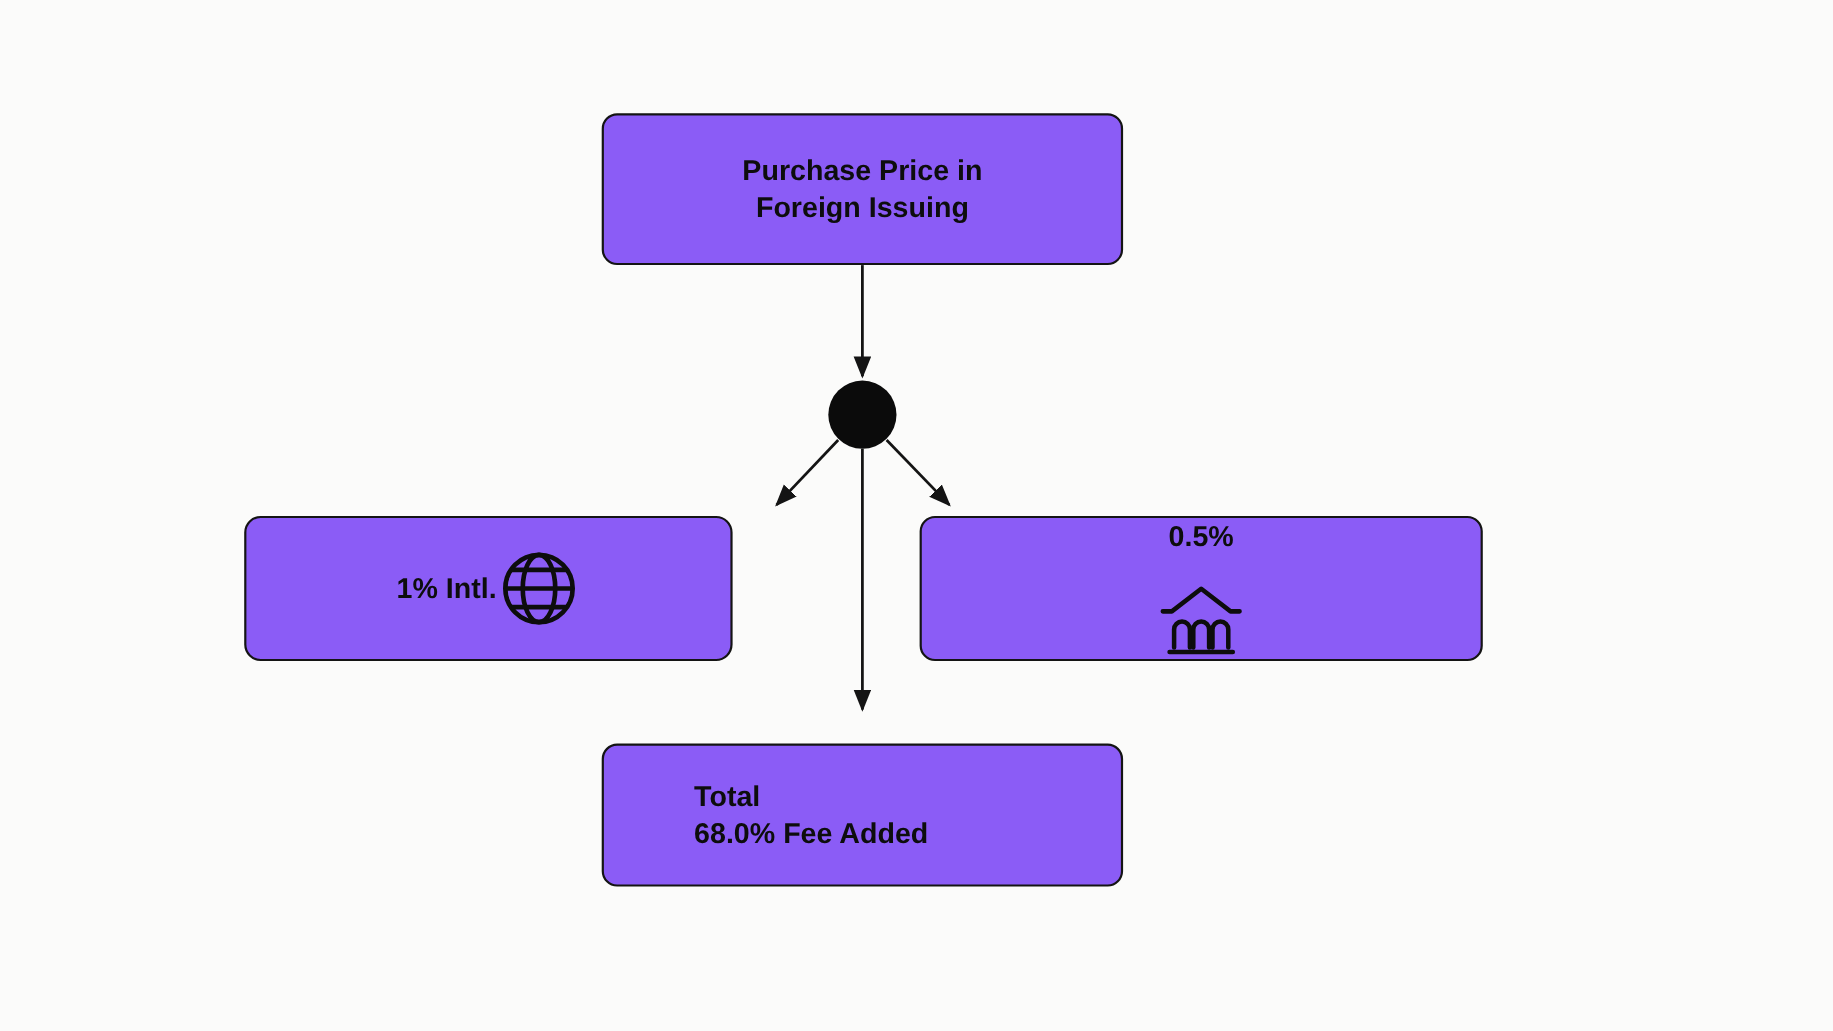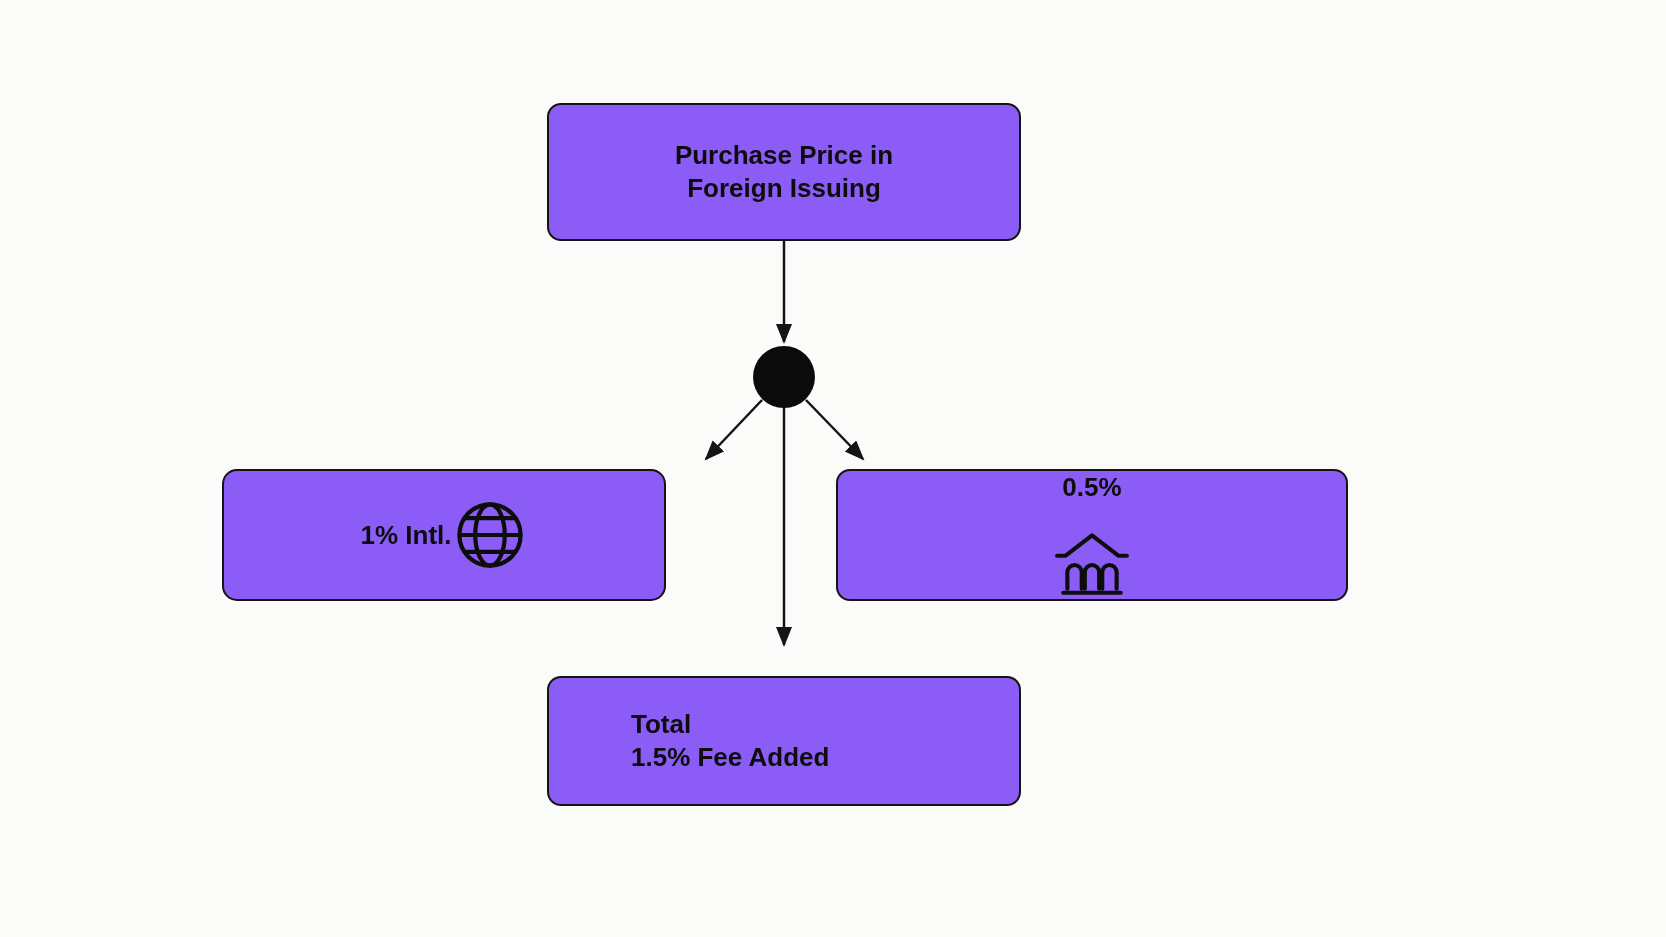--- a/index.html
+++ b/index.html
@@ -122,17 +122,17 @@
       <path d="M14 58 V42 a7 7 0 0 1 14 0 V58"></path>
       <path d="M31 58 V42 a7 7 0 0 1 14 0 V58"></path>
       <path d="M48 58 V42 a7 7 0 0 1 14 0 V58"></path>
       <line x1="10" y1="62" x2="66" y2="62"></line>
     </svg>
   </div>
 
   <div class="node node-bottom">
     <div class="label">
       <span>Total</span>
-      <span>1.5% Fee Added</span>
+      <span>68.0% Fee Added</span>
     </div>
   </div>
 
 </div>
 
 </body></html>

